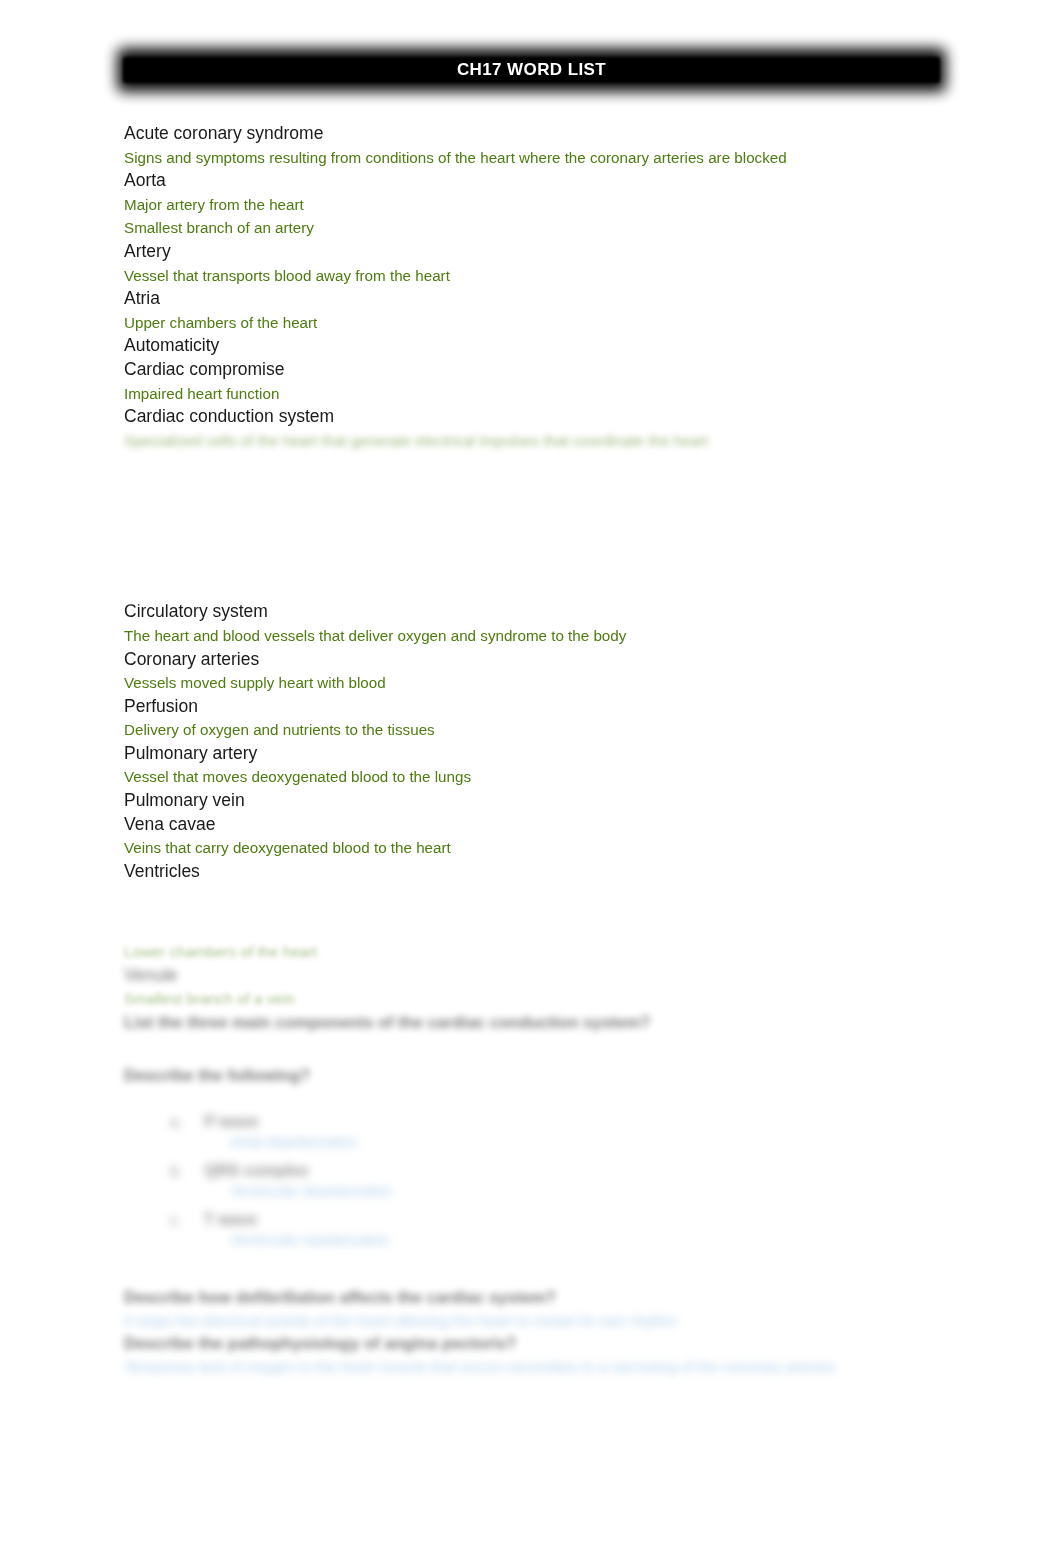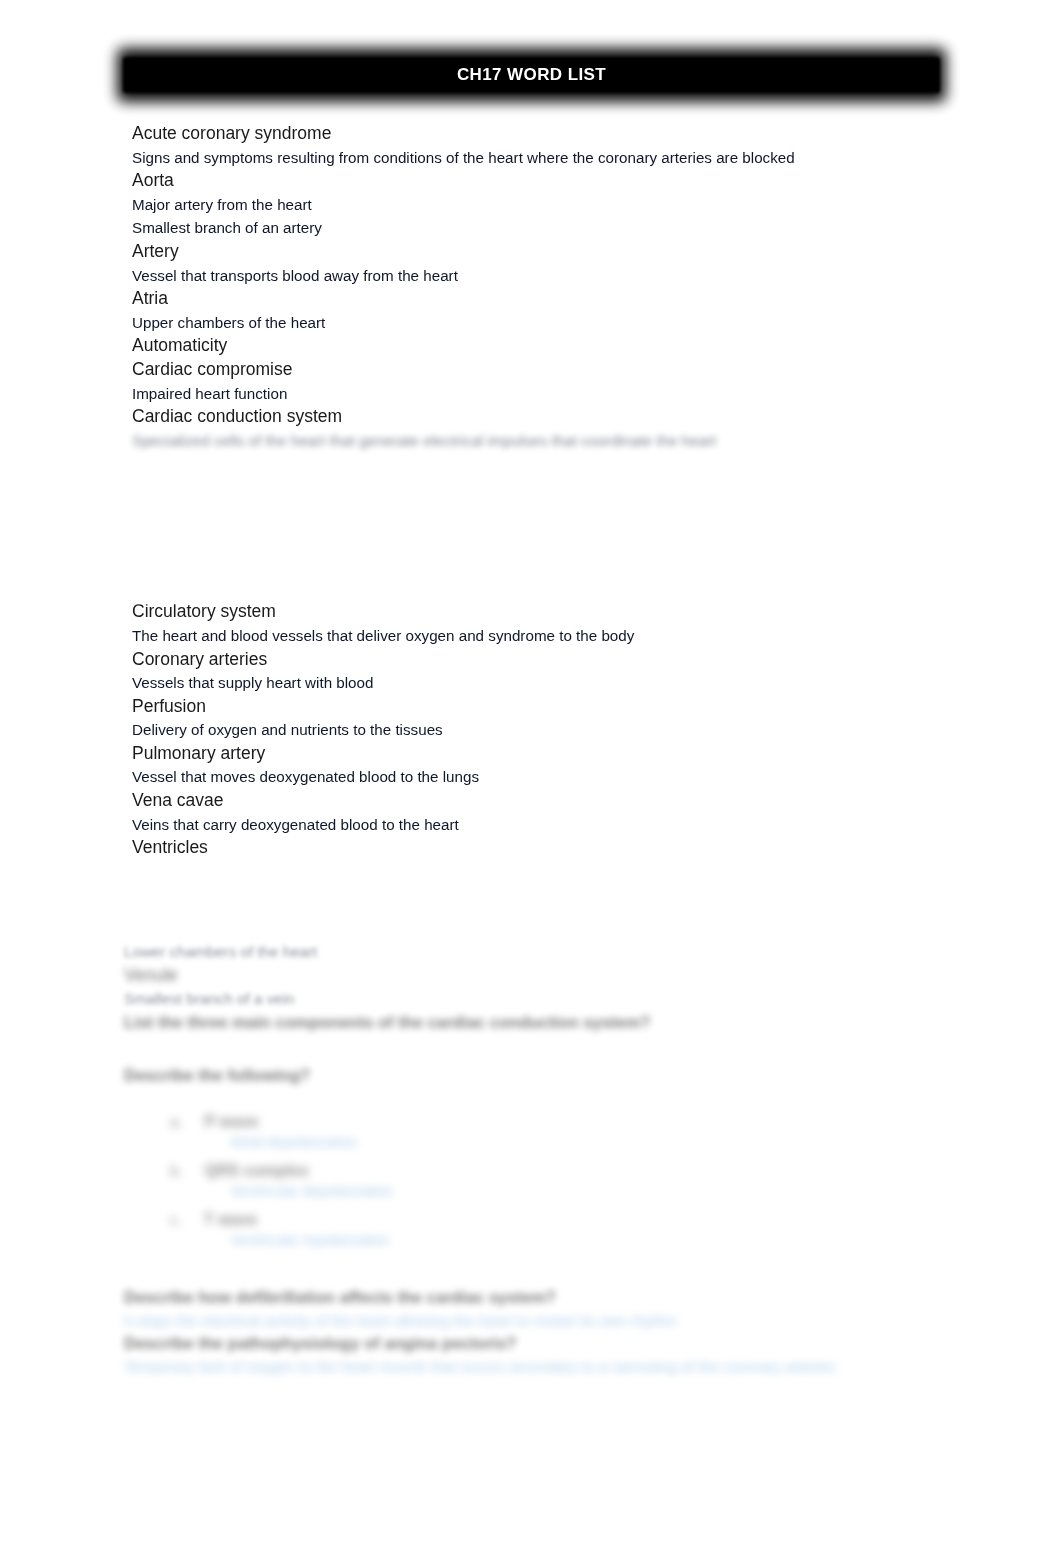--- a/index.html
+++ b/index.html
@@ -15,21 +15,21 @@
     font-family: "Liberation Sans", sans-serif;
     overflow: hidden;
   }
 
   
   .banner-wrap {
     position: absolute;
     left: 123px;
     top: 55px;
     width: 817px;
-    height: 40px;
+    height: 30px;
     text-align: right;
   }
   .banner-glow {
     position: absolute;
     left: -6px;
     top: -7px;
     right: -6px;
     bottom: -7px;
     background: #000000;
     border-radius: 6px;
@@ -58,34 +58,34 @@
     color: #ffffff;
     font-size: 17px;
     font-weight: 600;
     letter-spacing: 0.4px;
     font-family: "Liberation Sans", sans-serif;
   }
 
   
   .content {
     position: absolute;
-    left: 132px;
+    left: 124px;
     top: 122px;
     width: 830px;
   }
   .term {
     color: #1a1a1a;
     font-size: 17.5px;
     line-height: 23.6px;
     font-weight: 400;
     white-space: nowrap;
     font-family: "Liberation Sans", sans-serif;
   }
   .def {
-    color: #0f172a;
+    color: #4d7c0f;
     font-size: 15.2px;
     line-height: 23.6px;
     font-weight: 400;
     white-space: nowrap;
     font-family: "Liberation Sans", sans-serif;
   }
 
   
   .page-gap {
     height: 151px;
@@ -221,34 +221,35 @@
 
   <div class="page-gap"></div>
 
   <div>
     <div class="term clip-top">Circulatory system</div>
     <div class="def">The heart and blood vessels that deliver oxygen and syndrome to the body</div>
   </div>
 
   <div>
     <div class="term">Coronary arteries</div>
-    <div class="def">Vessels that supply heart with blood</div>
+    <div class="def">Vessels moved supply heart with blood</div>
   </div>
 
   <div>
     <div class="term">Perfusion</div>
     <div class="def">Delivery of oxygen and nutrients to the tissues</div>
   </div>
 
   <div>
     <div class="term">Pulmonary artery</div>
     <div class="def">Vessel that moves deoxygenated blood to the lungs</div>
   </div>
 
   <div>
+    <div class="term">Pulmonary vein</div>
   </div>
 
   <div>
     <div class="term">Vena cavae</div>
     <div class="def">Veins that carry deoxygenated blood to the heart</div>
   </div>
 
   <div>
     <div class="term">Ventricles</div>
   </div>

